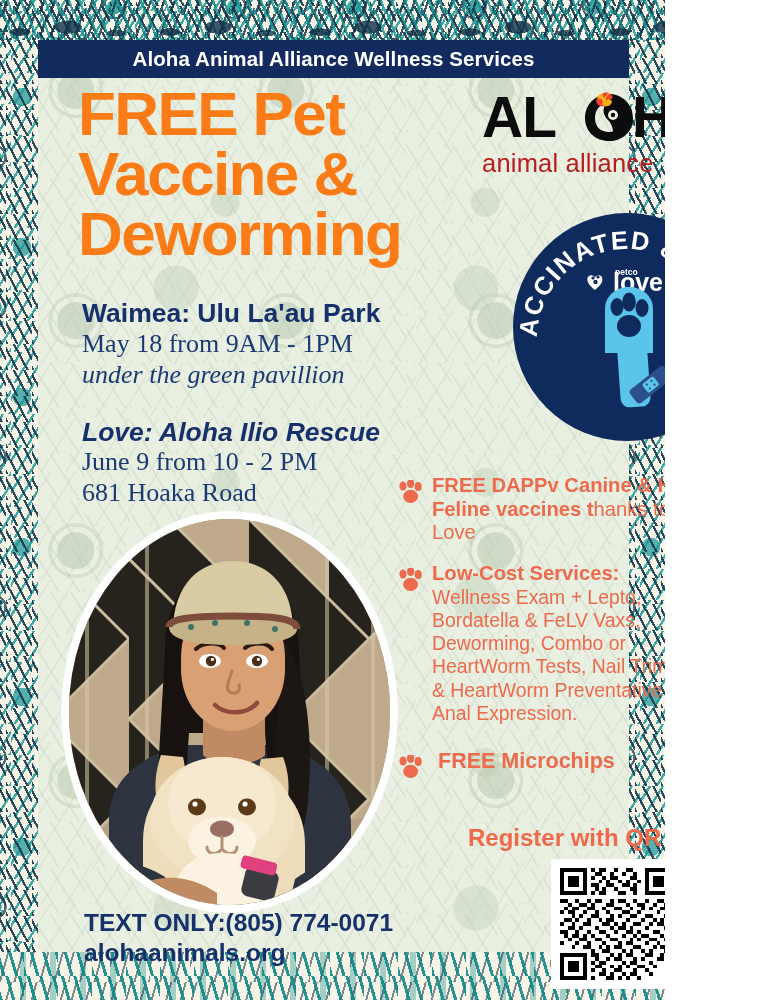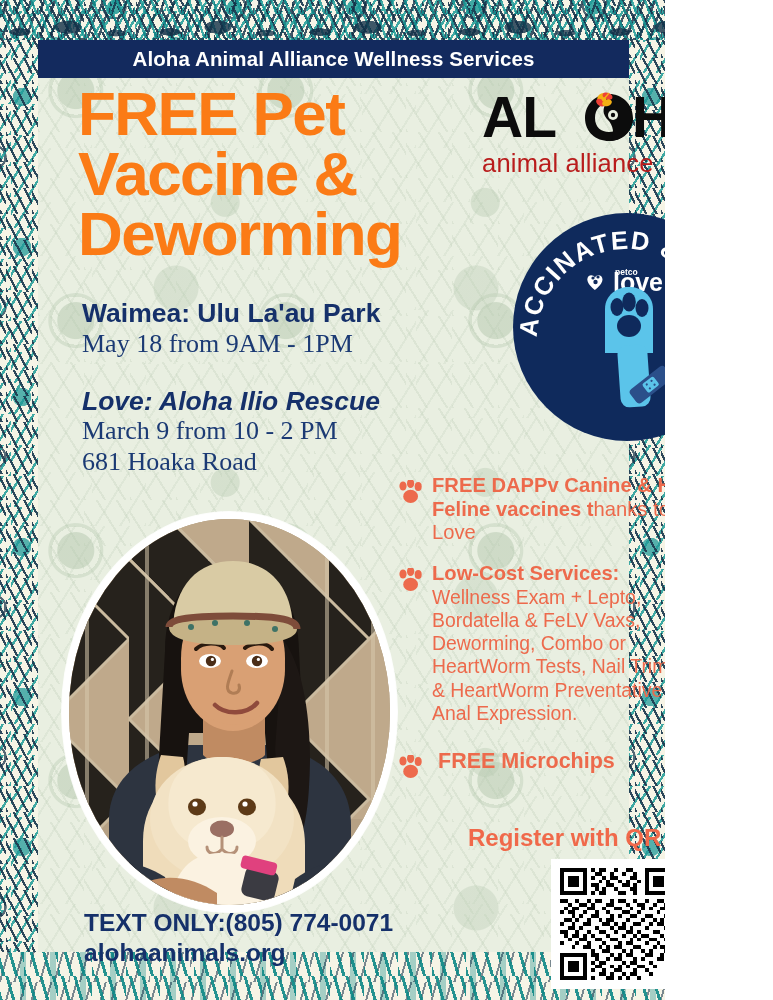--- a/index.html
+++ b/index.html
@@ -300,25 +300,26 @@
         <circle cx="135" cy="174" r="1.1" fill="#2b4f8a"></circle>
         <circle cx="141" cy="174" r="1.1" fill="#2b4f8a"></circle>
       </g>
     </svg>
   </div>
 
   <div class="events">
     <div>
       <div class="ev-name">Waimea: Ulu La'au Park</div>
       <div class="ev-line">May 18 from 9AM - 1PM</div>
+      <div class="ev-line ital">under the green pavillion</div>
     </div>
     <div class="ev-gap"></div>
     <div>
       <div class="ev-name ital">Love: Aloha Ilio Rescue</div>
-      <div class="ev-line">March 9 from 10 - 2 PM</div>
+      <div class="ev-line">June 9 from 10 - 2 PM</div>
       <div class="ev-line">681 Hoaka Road</div>
     </div>
   </div>
 
   <div class="photo">
     <div class="photo-ring"></div>
     <div class="photo-clip">
       <svg viewBox="0 0 321 386" width="321" height="386" preserveAspectRatio="xMidYMid slice" aria-hidden="true">
         <rect width="321" height="386" fill="#b6a184"></rect>
         <g opacity=".75">

